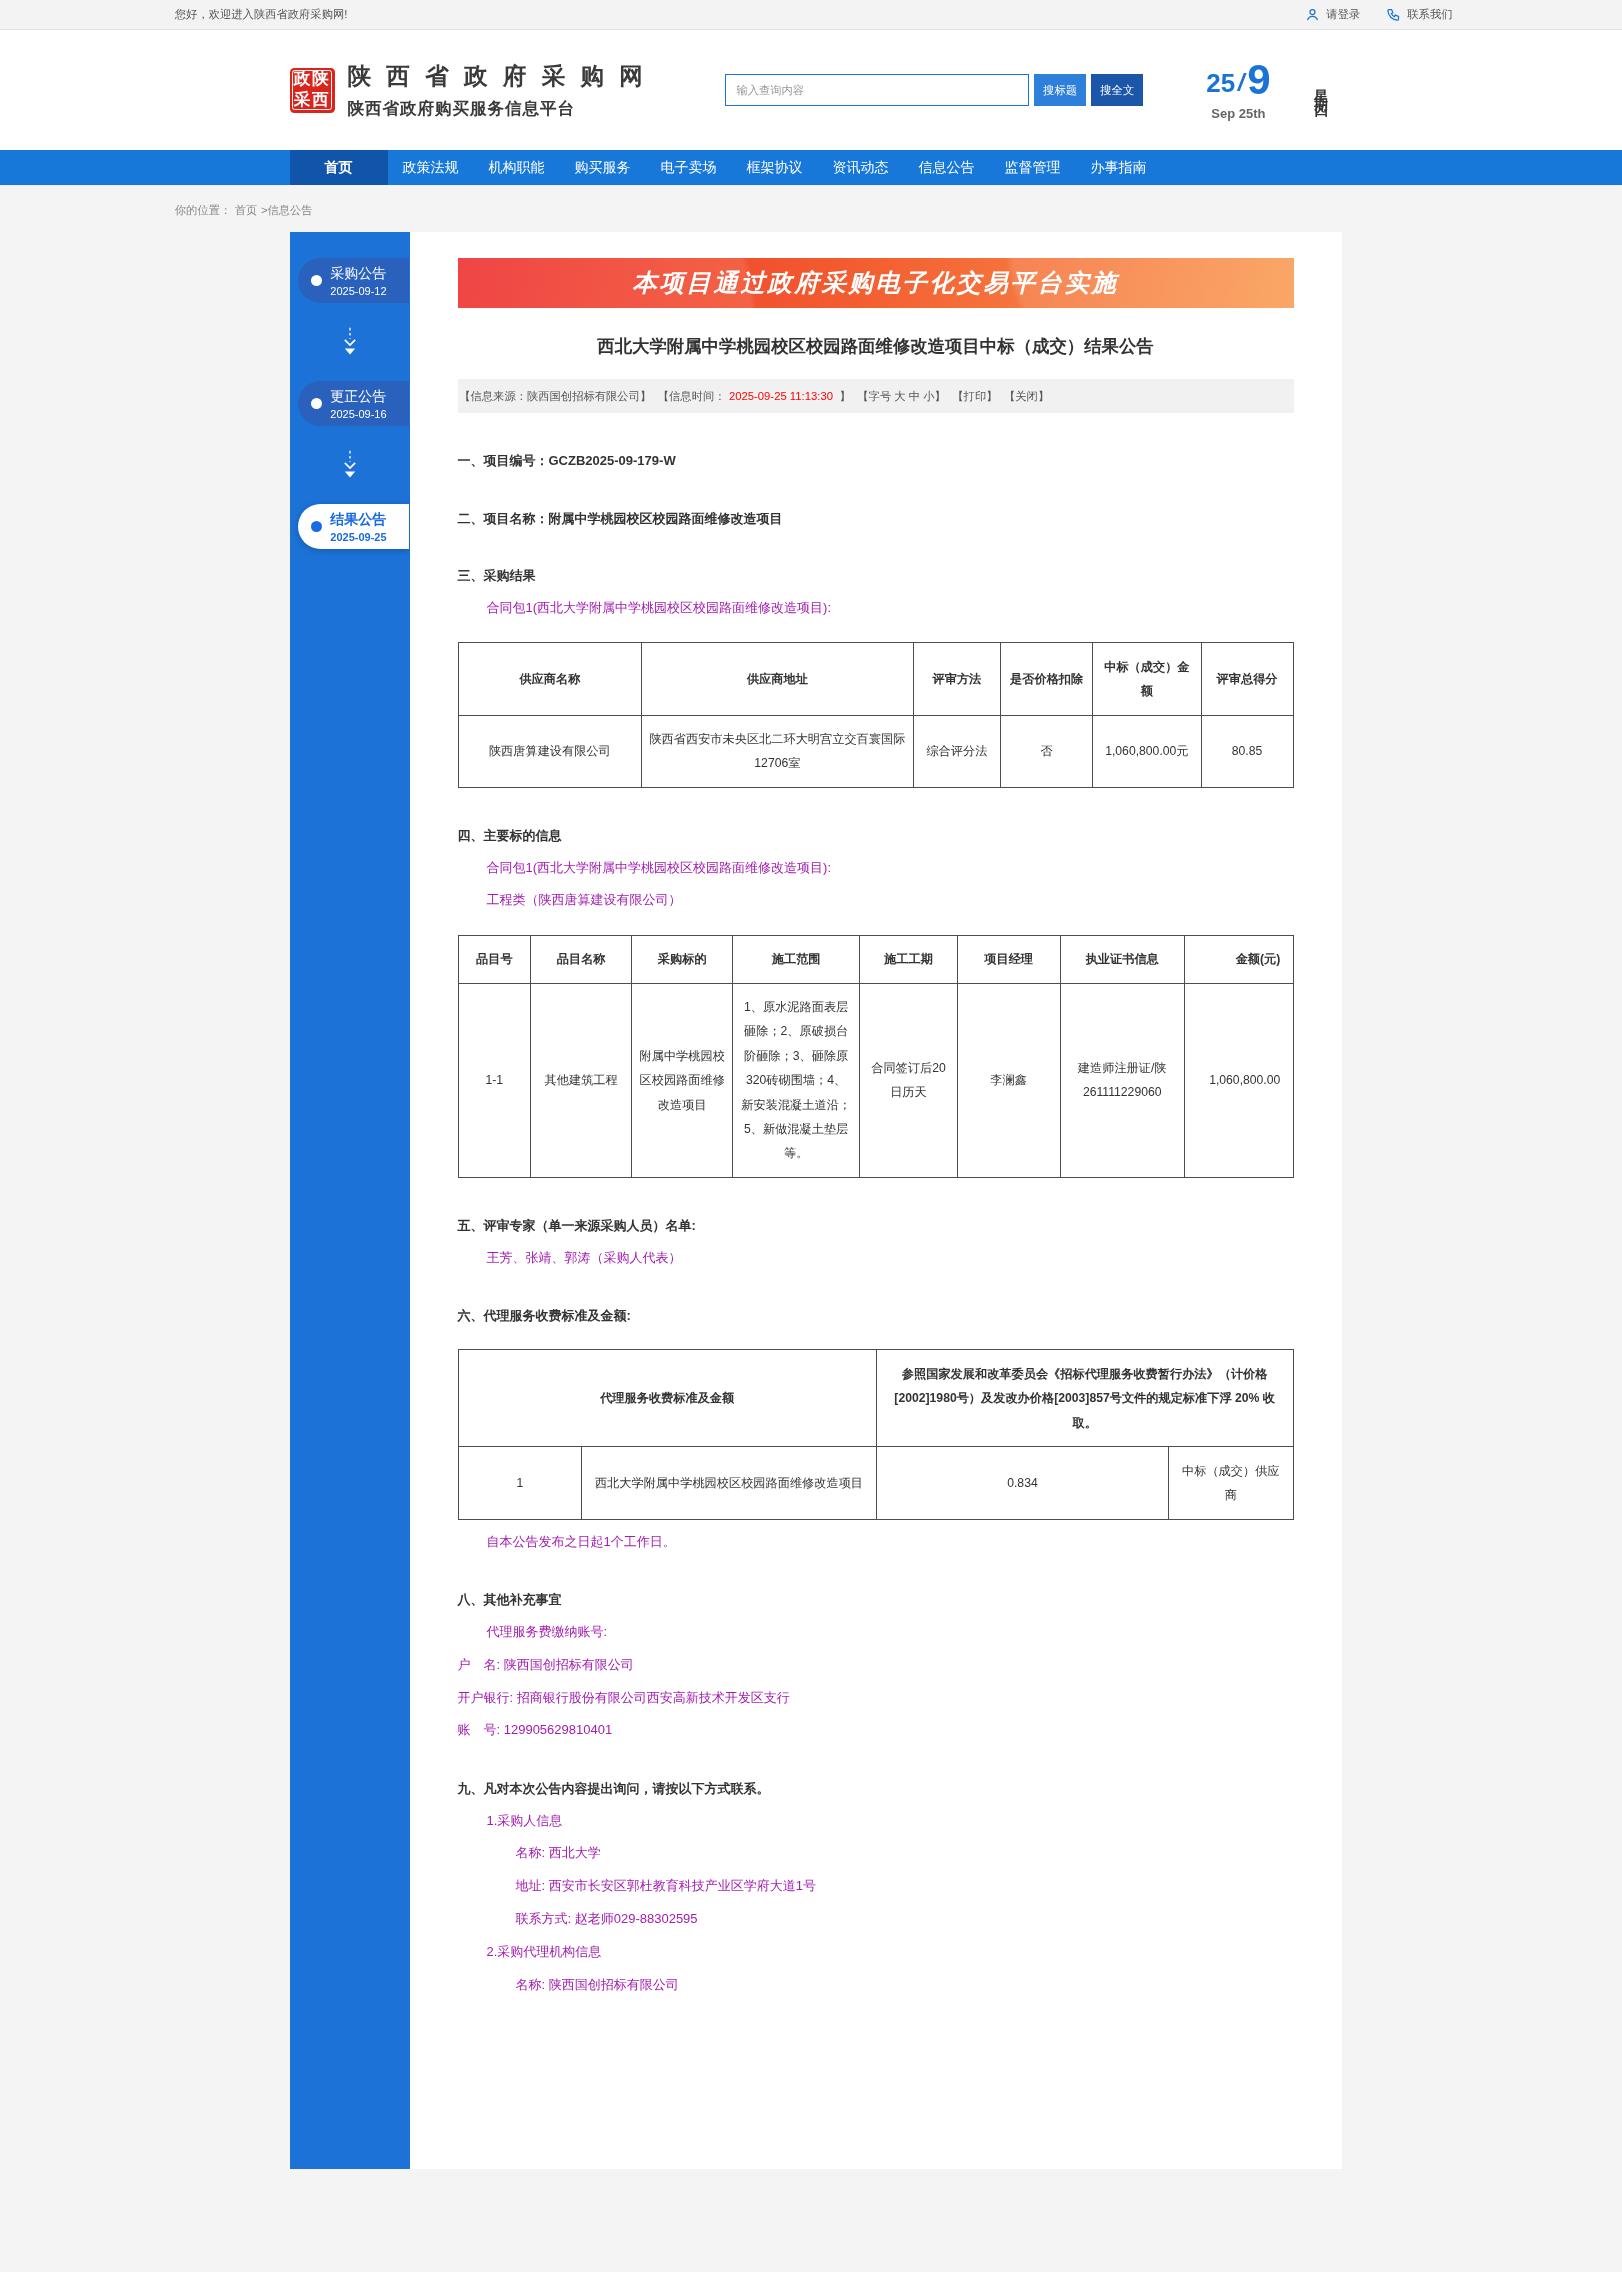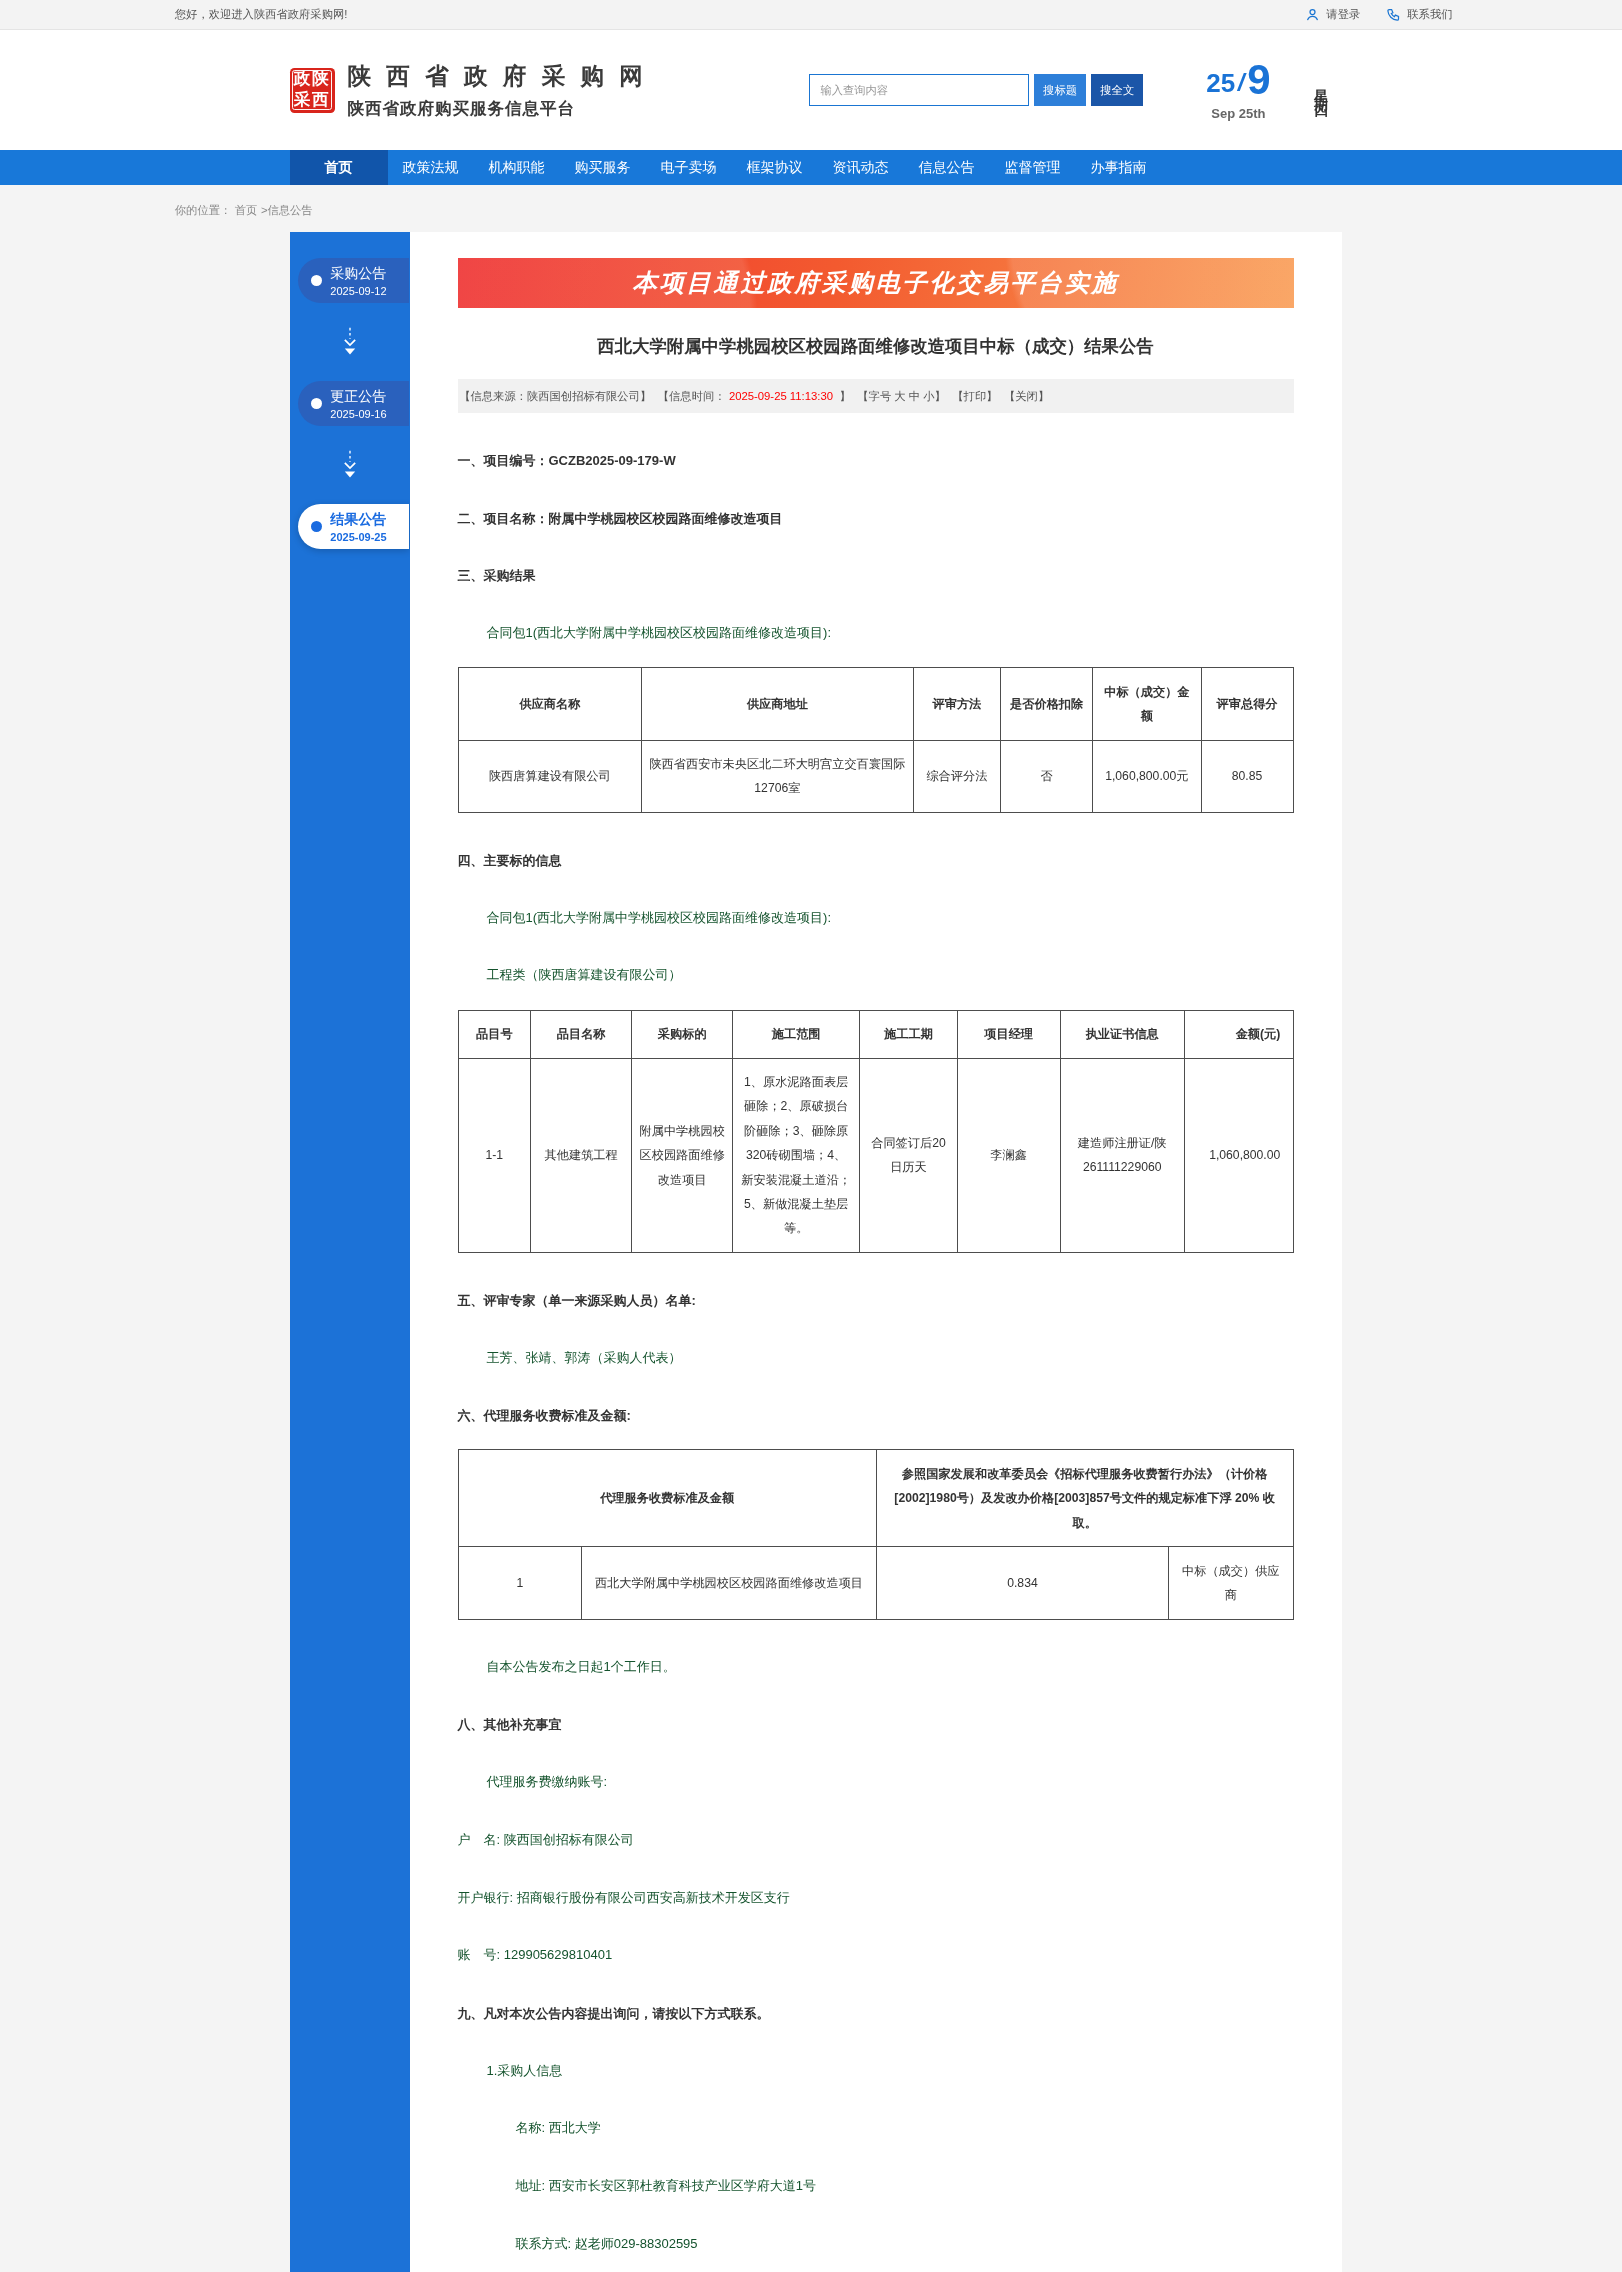--- a/index.html
+++ b/index.html
@@ -16,21 +16,21 @@
   
   .header { background:#fff; }
   .header-inner { display:flex; align-items:center; height:120px; padding-left:126px; padding-right:129px; }
   .logo { display:flex; align-items:center; cursor:pointer; }
   .logo-seal { position:relative; width:45px; height:45px; background:#d9251c; border-radius:4.4px; color:#fff; font-weight:bold; font-size:16.6px; text-align:center; display:flex; flex-direction:column; justify-content:center; line-height:1.25; letter-spacing:1.7px; }
   .logo-seal::after { content:""; position:absolute; inset:2.6px; border:0.9px solid rgba(255,255,255,.95); border-radius:2.6px; pointer-events:none; }
   .logo-text { margin-left:13px; }
   .site-title { font-size:23.5px; font-weight:bold; color:#3a3a3a; letter-spacing:4.4px; }
   .site-subtitle { font-size:16.6px; font-weight:bold; color:#3a3a3a; margin-top:6.1px; letter-spacing:0.9px; }
   .search-wrap { display:flex; align-items:center; margin-left:auto; }
-  .search-input { width:220px; height:32px; border:1.7px solid #1a75d2; padding:0 10.5px; font-size:11.3px; color:#333; outline:none; background:#fff; }
+  .search-input { width:304px; height:32px; border:1.7px solid #1a75d2; padding:0 10.5px; font-size:11.3px; color:#333; outline:none; background:#fff; }
   .search-input::placeholder { color:#999; }
   .search-btn { width:52px; height:32px; border:none; color:#fff; font-size:11.3px; margin-left:5.2px; cursor:pointer; font-family:inherit; }
   .btn-title { background:#2d7fd9; }
   .btn-full  { background:#1b56a8; }
   .date-block { margin-left:63px; text-align:center; }
   .date-numbers { color:#1a73d6; font-weight:bold; display:flex; align-items:flex-end; justify-content:center; line-height:1; }
   .d-day { font-size:26px; padding-bottom:5.2px; }
   .d-sep { font-size:24.4px; font-style:italic; padding:0 2.6px 5.2px; }
   .d-month { font-size:42px; }
   .date-en { font-size:13px; font-weight:bold; color:#666; margin-top:5.2px; }
@@ -67,21 +67,21 @@
       radial-gradient(circle at 85% -30%, rgba(255,255,255,.12) 0 22%, transparent 23%),
       linear-gradient(100deg,#ee3030 0%,#f35a2f 45%,#f99b52 100%);
     color:#fff; font-size:24.4px; font-weight:bold; font-style:italic; letter-spacing:2.6px; }
   .art-title { text-align:center; font-size:17.4px; font-weight:bold; color:#333; margin:26px 8.7px 21px; }
   .meta-bar { background:#f1f1f1; text-align:left; font-size:11.3px; color:#555; padding:9.6px 0; }
   .meta-bar span { margin:0 1.7px; }
   .meta-time { color:#f00; }
   .meta-action { cursor:pointer; }
 
   .sec-h { font-weight:bold; font-size:13px; color:#333; margin-top:38px; line-height:1.5; }
-  .para { font-size:13px; color:#14532d; margin-top:37px; line-height:1.6; }
+  .para { font-size:13px; color:#a21caf; margin-top:12px; line-height:1.6; }
   .ind1 { padding-left:29px; }
   .ind2 { padding-left:58px; }
 
   table { width:100%; border-collapse:collapse; margin-top:23.5px; }
   th,td { border:0.9px solid #4d4d4d; text-align:center; font-size:12.2px; color:#333; padding:11.3px 7px; line-height:2; }
   th { font-weight:bold; }
   .cell-right { text-align:right; padding-right:12.2px; }
 </style>
 </head>
 <body>

